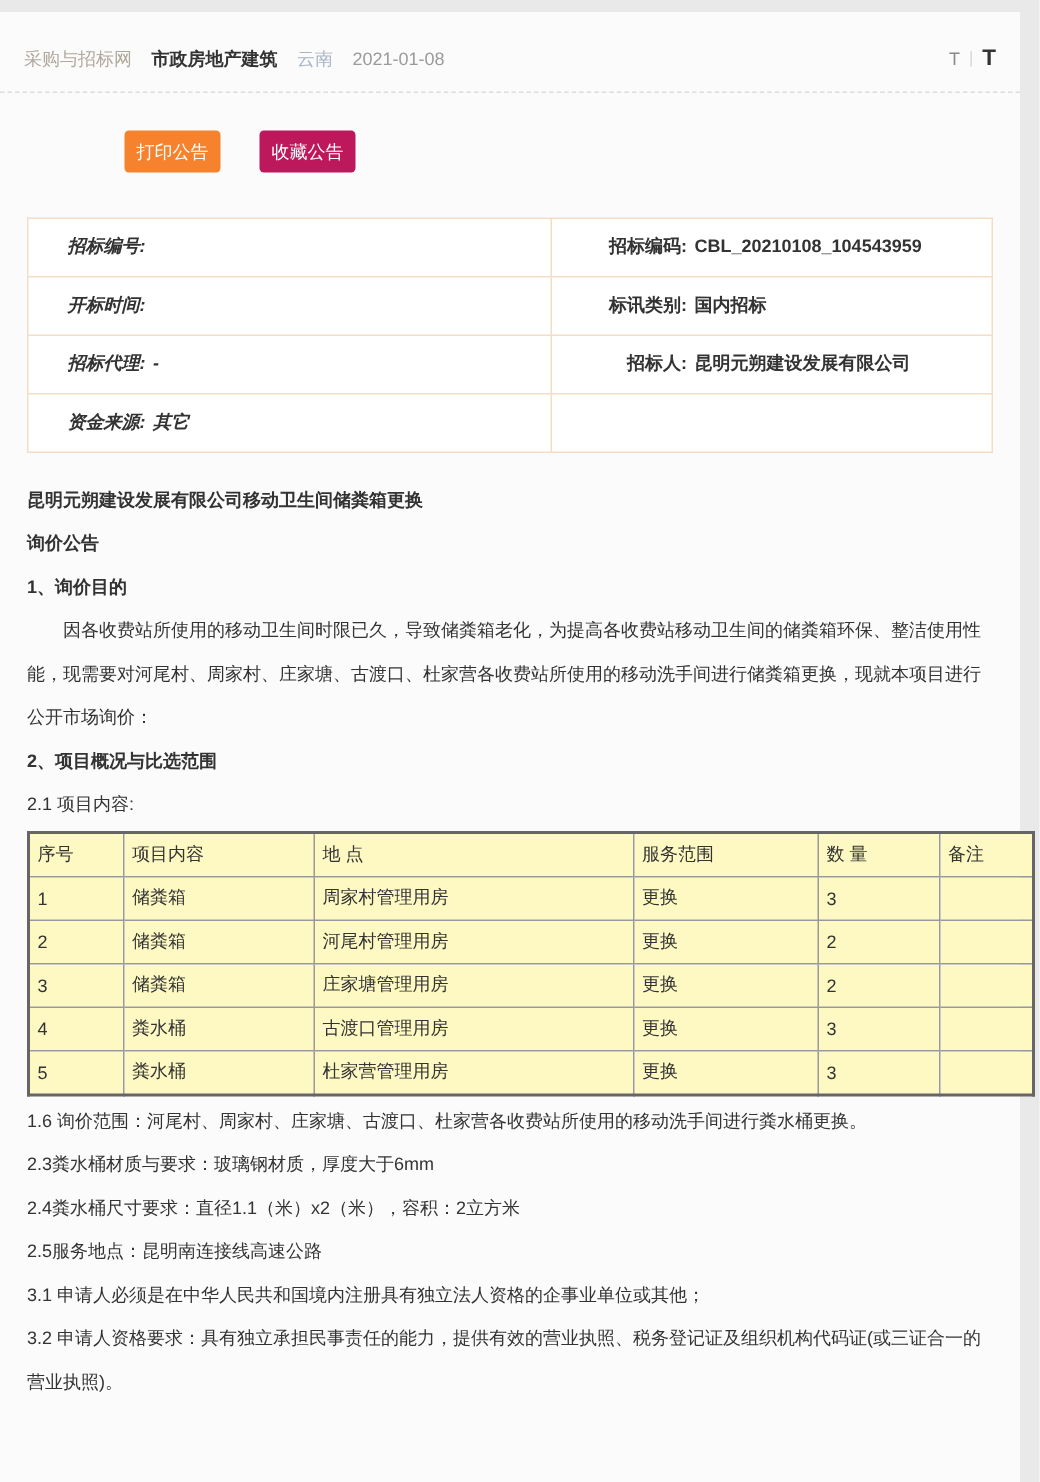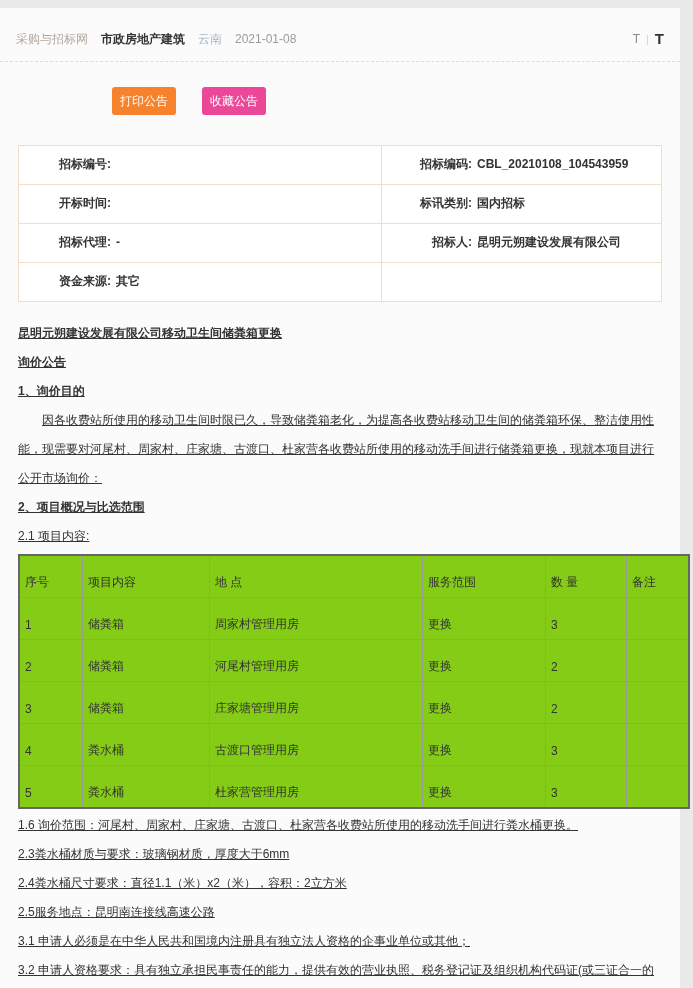--- a/index.html
+++ b/index.html
@@ -27,53 +27,53 @@
   .meta-source{color:#b1a89c;}
   .meta-category{color:#333;font-weight:bold;}
   .meta-region{color:#a8b4c4;}
   .meta-date{color:#9a9a9a;}
   .font-controls{margin-left:auto;display:flex;align-items:center;gap:6px;}
   .font-small{font-size:12px;color:#8a8a8a;cursor:pointer;}
   .font-sep{color:#d5d5d5;font-size:11px;}
   .font-large{font-size:15px;color:#333;font-weight:bold;cursor:pointer;}
   .dashed-divider{border-bottom:1px dashed #dcdcdc;margin-top:13px;}
   
-  .btn-row{margin-top:25px;padding-left:112px;display:flex;gap:26px;}
+  .btn-row{margin-top:25px;padding-left:83px;display:flex;gap:26px;}
   .btn{
     display:inline-block;border:none;width:64px;height:28px;
     color:#fff;font-size:12px;line-height:28px;text-align:center;
     border-radius:3px;cursor:pointer;padding:0;
     font-family:"Liberation Sans","DejaVu Sans",sans-serif;
   }
   
   .info-table{
     border-collapse:collapse;margin:30px 0 0 18px;width:644px;
     background:#fff;table-layout:fixed;
   }
   .info-table td{
     border:1px solid #f5dcc4;height:38px;vertical-align:middle;
     font-size:12px;font-weight:bold;color:#333;padding:0;
   }
-  .info-table td.lcell{padding-left:40px;width:322px;}
+  .info-table td.lcell{padding-left:26px;width:322px;font-style:italic;}
   .info-table td.rcell{padding-left:28px;}
   .rlabel{display:inline-block;min-width:62px;text-align:right;}
   .val{margin-left:5px;}
   
   .article{padding:0 18px;margin-top:17px;font-size:12px;color:#333;}
-  .line{line-height:29px;margin:0;text-decoration:underline;}
+  .line{line-height:29px;margin:0;}
   .line.bold{font-weight:bold;}
   .line.indent{text-indent:2em;}
   
   .proj-table{
     border-collapse:collapse;border:2px solid #666;
     width:645px;margin:3px 0 2px 0;table-layout:fixed;
   }
   .proj-table td{
     border:1px solid #999;height:28px;vertical-align:middle;
-    font-size:12px;color:#333;padding:13px 0 0 5px;background:#84cc16;
+    font-size:12px;color:#333;padding:0 0 0 5px;background:#fef9c3;
     overflow:hidden;white-space:nowrap;
   }
   .c0{width:57px}.c1{width:121px}.c2{width:207px}.c3{width:117px}.c4{width:75px}.c5{width:56px}
 </style>
 </head>
 <body>
 
 <div class="content">
 
 
@@ -86,21 +86,21 @@
       <span class="font-small">T</span>
       <span class="font-sep">|</span>
       <span class="font-large">T</span>
     </span>
   </div>
 
   <div class="dashed-divider"></div>
 
   <div class="btn-row">
     <button class="btn" style="background:#f6822d">打印公告</button>
-    <button class="btn" style="background:#ec4899">收藏公告</button>
+    <button class="btn" style="background:#be185d">收藏公告</button>
   </div>
 
   <table class="info-table">
     <tbody>
       <tr>
         <td class="lcell"><span>招标编号:</span><span class="val"></span></td>
         <td class="rcell"><span class="rlabel">招标编码:</span><span class="val">CBL_20210108_104543959</span></td>
       </tr>
       <tr>
         <td class="lcell"><span>开标时间:</span><span class="val"></span></td>

